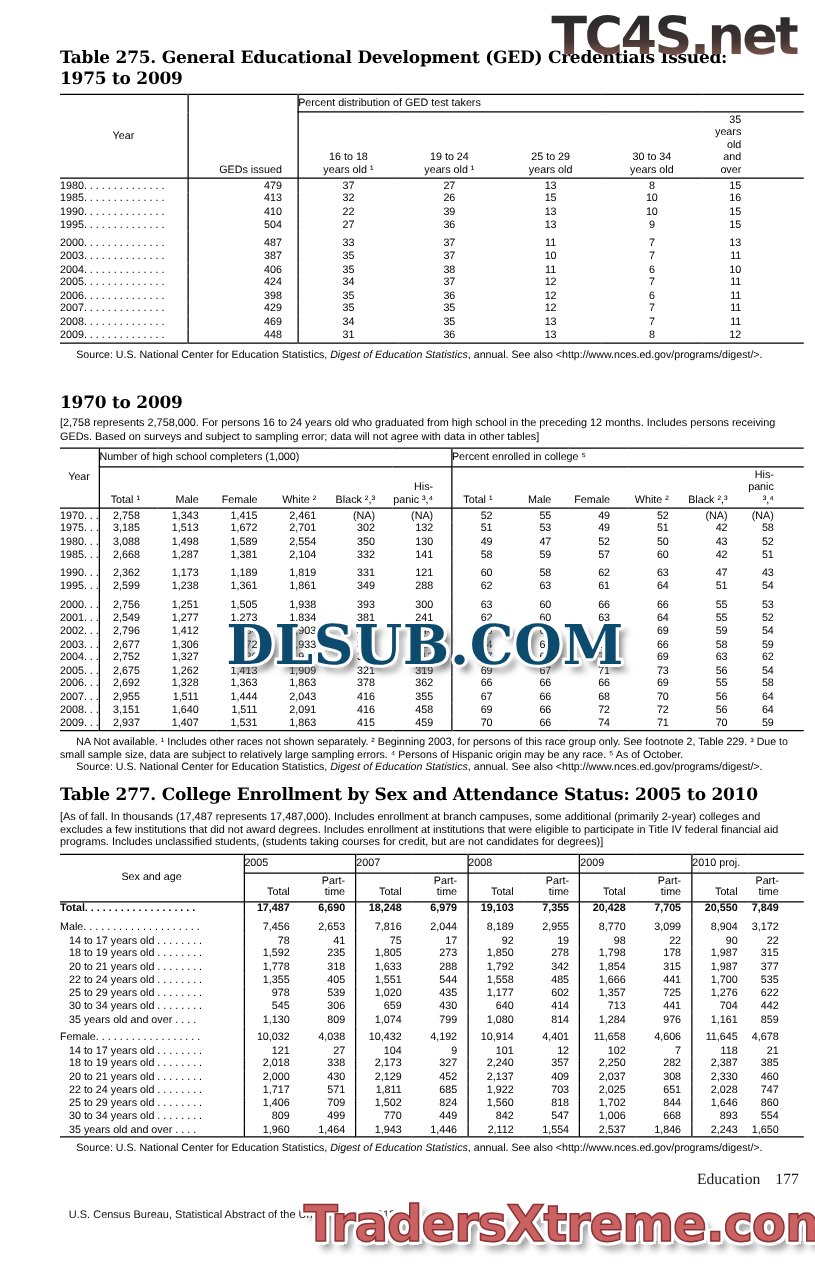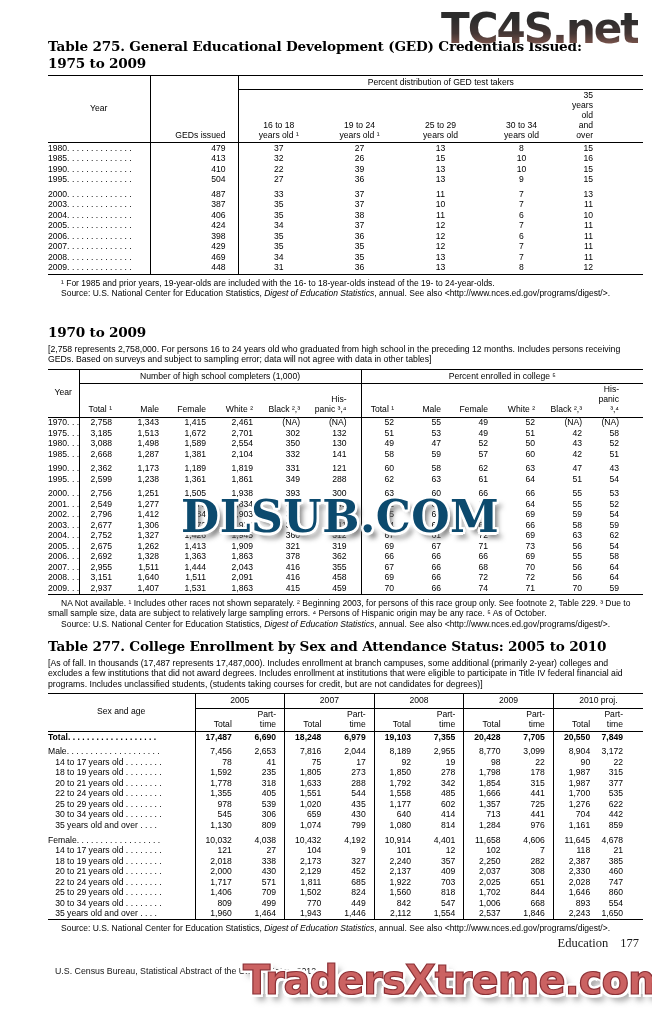--- a/index.html
+++ b/index.html
@@ -22,21 +22,21 @@
   .c{text-align:center;}
   .r8{text-align:right;padding-right:8px;}
   .r12{text-align:right;padding-right:12px;}
   .r14{text-align:right;padding-right:14px;}
   .r20{text-align:right;padding-right:20px;}
   .r24{text-align:right;padding-right:24px;}
   .r50{text-align:right;padding-right:50px;margin-top:24px;}
   .vr{border-right:1px solid #000;}
   tr.gap td{padding-top:4.5px;}
   tr.boldrow td{font-weight:bold;}
-  thead th.sp{border-bottom:1px solid #000;text-align:center;vertical-align:middle;padding:2px 0;}
+  thead th.sp{border-bottom:1px solid #000;text-align:left;vertical-align:middle;padding:2px 0;}
   thead tr:last-child th{border-bottom:1px solid #000;}
   th.ymid{vertical-align:middle;text-align:center;border-bottom:1px solid #000;}
   th.geds{vertical-align:bottom;text-align:right;padding-right:12px;border-bottom:1px solid #000;}
 
   .fnblock{font-size:8.5px;line-height:10.3px;margin:1px 0 0;width:588px;}
   .fnblock p{margin:0;text-indent:13px;}
   .fnblock i{font-style:italic;}
 
   .edu{position:absolute;top:936px;right:13px;font-size:12.5px;color:#1a1a1a;font-family:Liberation Serif, serif;}
   .edu .pagenum{margin-left:12px;}
@@ -204,21 +204,20 @@
           <td class="c">31</td>
           <td class="c">36</td>
           <td class="c">13</td>
           <td class="c">8</td>
           <td class="r50">12</td>
         </tr>
       </tbody>
   </table>
 
   <div class="fnblock">
-    <p>¹ For 1985 and prior years, 19-year-olds are included with the 16- to 18-year-olds instead of the 19- to 24-year-olds.</p>
     <p><span>Source: U.S. National Center for Education Statistics, </span><i>Digest of Education Statistics</i><span>, annual. See also &lt;http://www.nces.ed.gov/programs/digest/&gt;.</span></p>
   </div>
 
   <h1 class="tbl-title mt"><br>
     <span>1970 to 2009</span></h1>
   <p class="tbl-note">[2,758 represents 2,758,000. For persons 16 to 24 years old who graduated from high school in the  preceding 12 months. Includes persons receiving GEDs. Based on surveys and subject to sampling error; data will not agree with data in other tables]</p>
 
   <table id="t276">
     <colgroup>
       <col style="width:31px">

